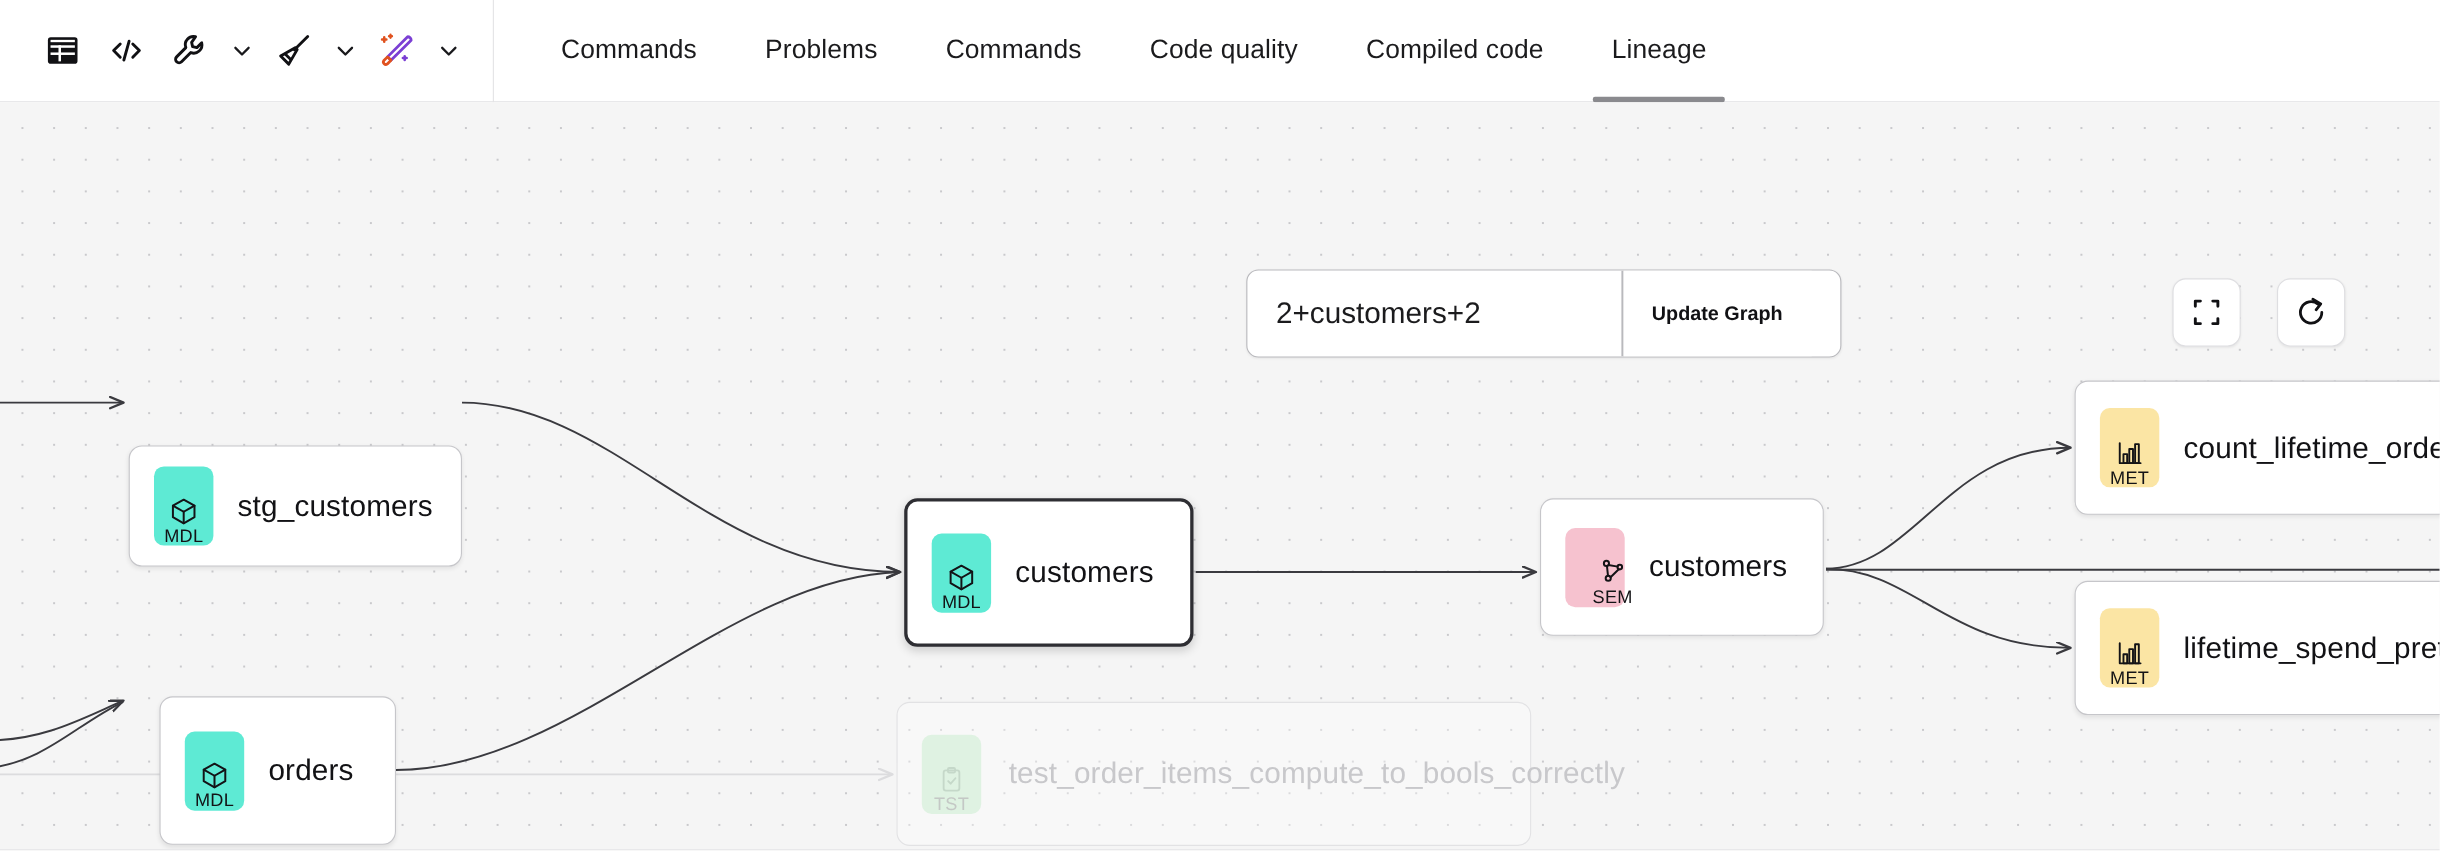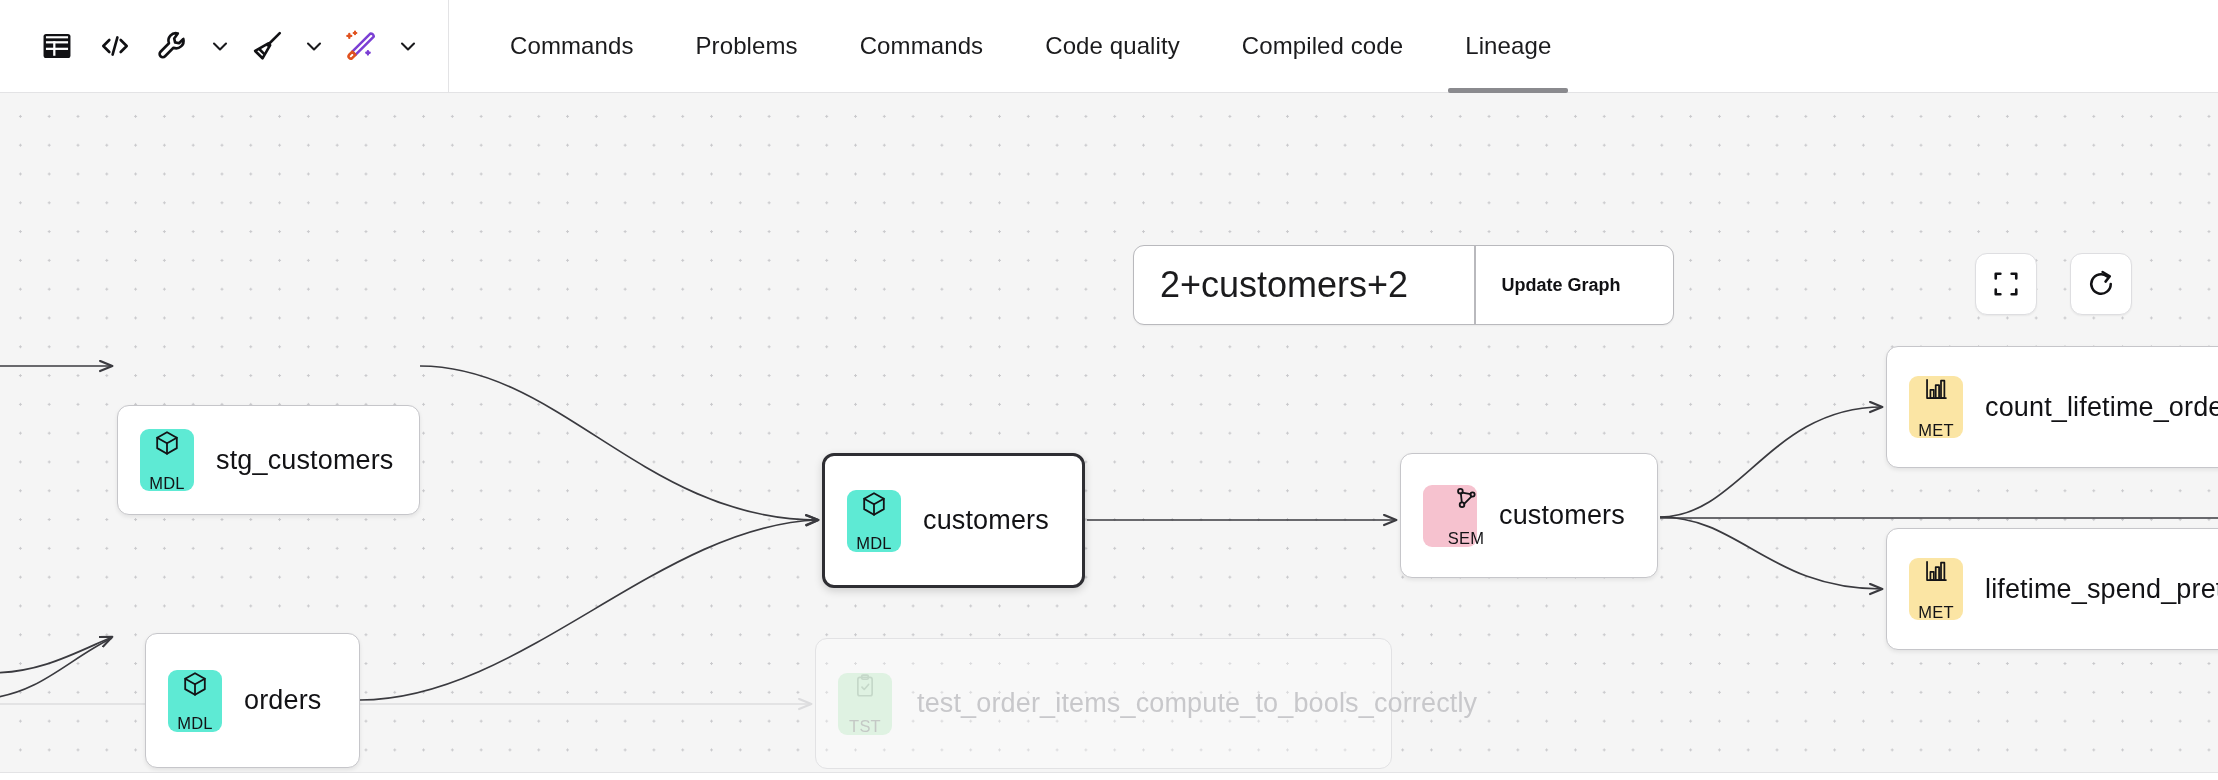--- a/index.html
+++ b/index.html
@@ -138,21 +138,21 @@
     background: #ffffff;
     border: 1.6px solid #b9b9bd;
     border-radius: 11px;
     box-shadow: 0 1px 2px rgba(0,0,0,0.05);
     overflow: hidden;
   }
   .graph-search-input {
     display: flex;
     align-items: center;
     padding: 0 26px;
-    font-size: 36px;
+    font-size: 27px;
     color: #1b1b1d;
     background: transparent;
     border: none;
     outline: none;
     font-family: "Liberation Sans", sans-serif;
     cursor: text;
   }
   .graph-search-divider {
     width: 1.6px;
     background: #b9b9bd;
@@ -207,26 +207,26 @@
     border: 1.5px solid #e2e2e4;
     background: rgba(255,255,255,0.34);
     box-shadow: none;
     opacity: 1;
     gap: 25px;
   }
 
   .badge {
     flex: 0 0 auto;
     width: 54px;
-    height: 62px;
+    height: 72px;
     border-radius: 9px;
     display: flex;
     flex-direction: column;
     align-items: center;
-    justify-content: space-between;
+    justify-content: flex-end;
     gap: 1px;
   }
   .badge-mdl { background: #5eead4; }
   .badge-sem { background: #f6c2cf; padding-left: 32px; }
   .badge-met { background: #fbe5a4; }
   .badge-tst { background: #dff2e2; }
 
   .badge-label {
     font-size: 16.5px;
     font-weight: 400;

